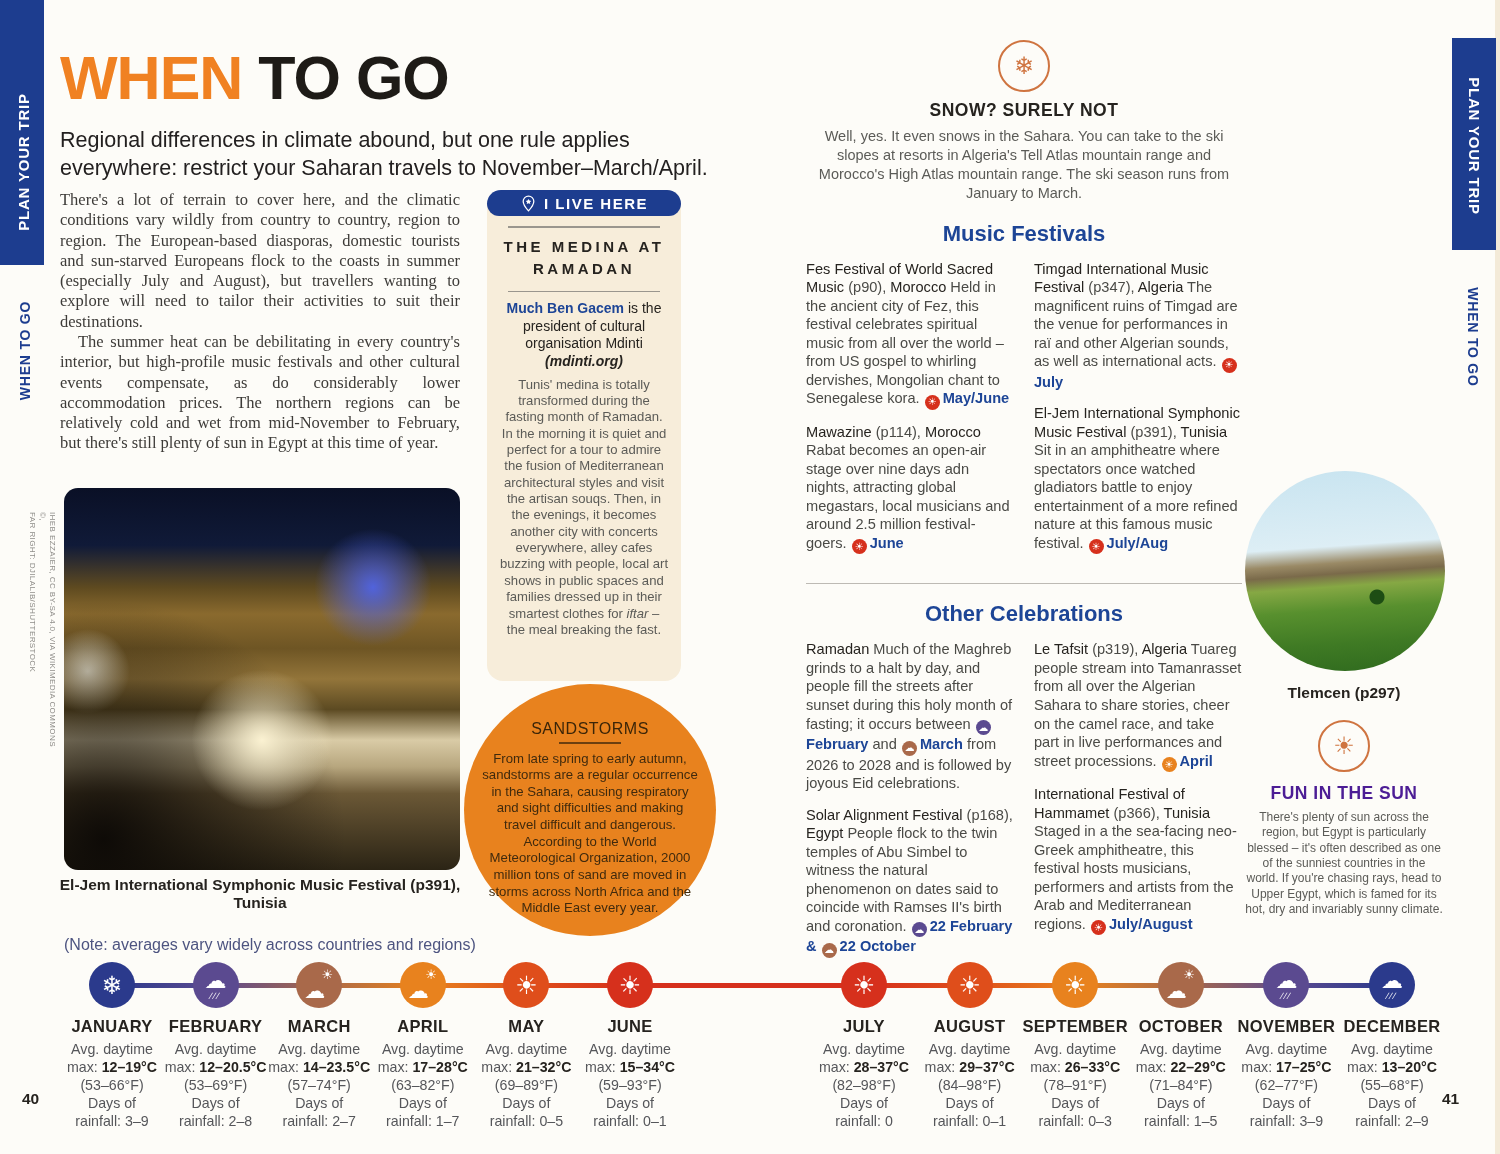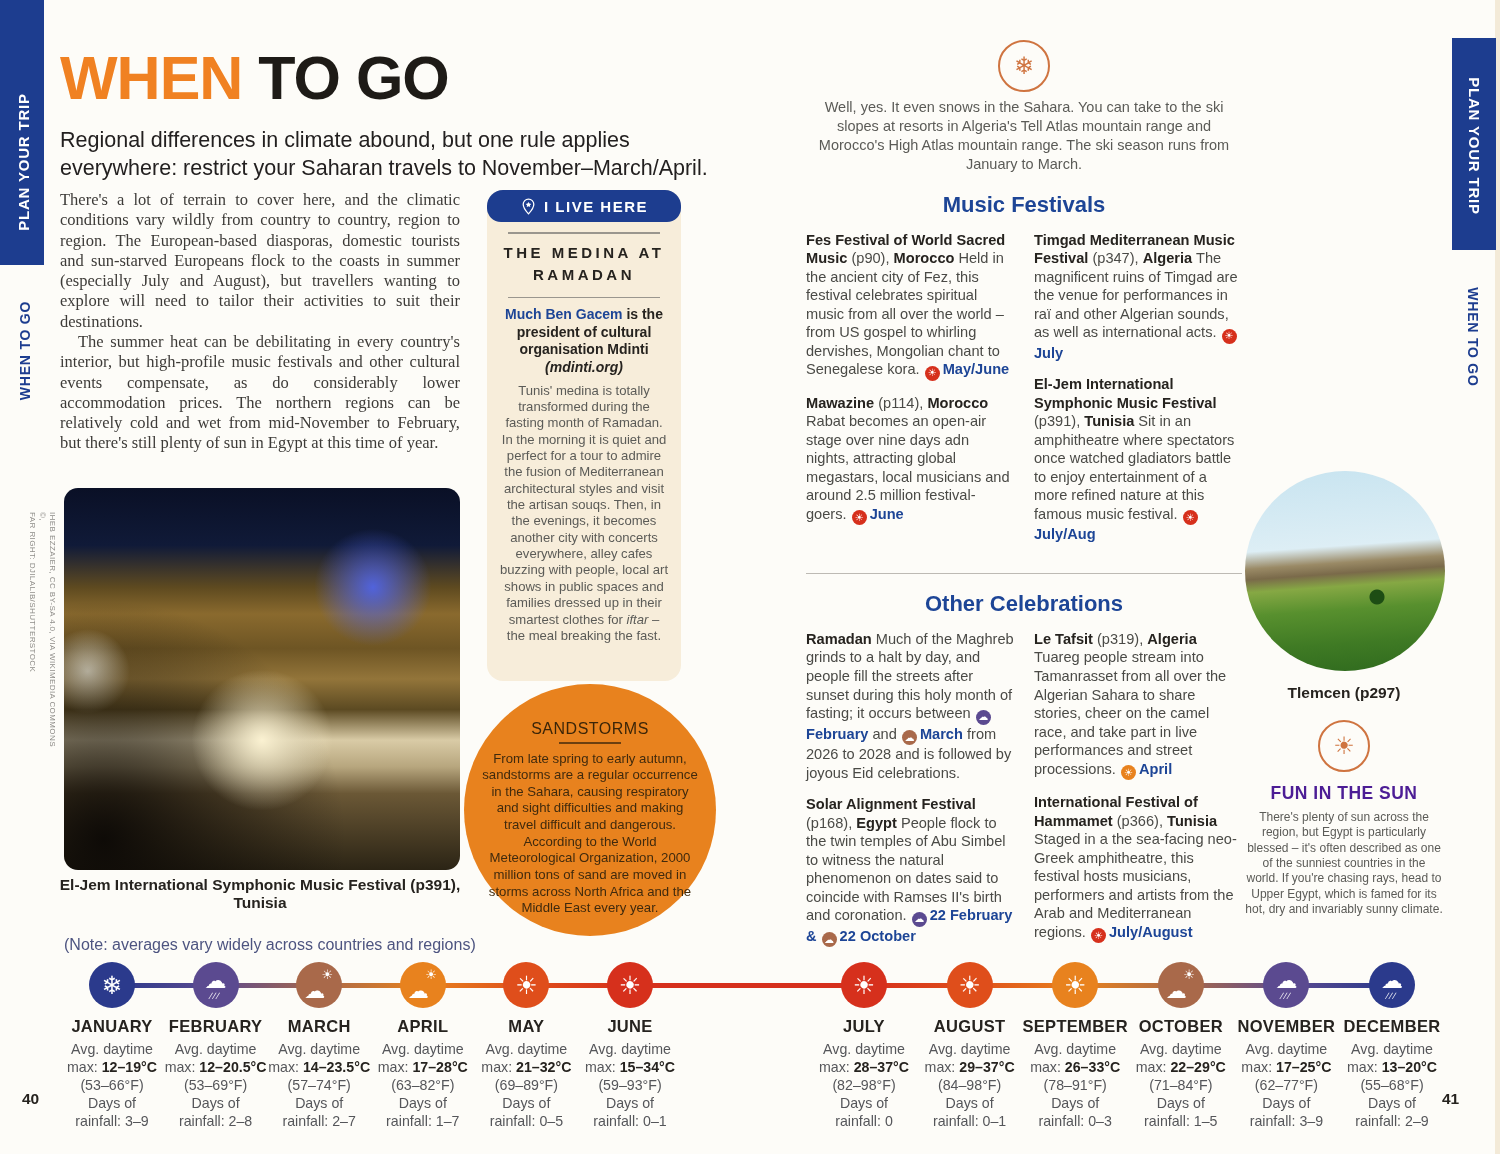--- a/index.html
+++ b/index.html
@@ -29,21 +29,21 @@
       radial-gradient(circle at 6% 48%, rgba(255,250,230,.9) 0%, rgba(255,250,230,0) 10%),
       linear-gradient(180deg,#0a1026 0%,#101a38 15%,#5e4a20 26%,#8a6a2e 33%,#6e5524 42%,#93753a 50%,
         #5c4a22 58%,#d9cba6 66%,#b7a67e 73%,#6b5836 80%,#2b2415 100%);}
   #credit{position:absolute;left:57px;top:512px;width:238px;transform:rotate(90deg);transform-origin:0 0;
           font-size:8px;line-height:1.25;letter-spacing:.4px;color:#8e8c88;}
   #caption{position:absolute;left:40px;top:876px;width:440px;text-align:center;font-weight:bold;font-size:15.5px;color:#26231f;}
   #wheading{position:absolute;left:64px;top:906px;font-size:24px;font-weight:800;color:#1d4596;}
   #wnote{position:absolute;left:64px;top:936px;font-size:16px;color:#4d5480;}
   
   .livebox{position:absolute;background:#f7edda;border-radius:16px;text-align:center;}
-  .livehead{height:32px;background:#1d3d8f;border-radius:16px 16px 14px 14px;display:flex;align-items:center;
+  .livehead{height:26px;background:#1d3d8f;border-radius:16px 16px 14px 14px;display:flex;align-items:center;
             justify-content:center;gap:7px;color:#fff;font-weight:800;font-size:15px;letter-spacing:1.5px;}
   .rule{width:78%;height:1.5px;background:#9a968e;margin:10px auto 8px;}
   .boxtitle{font-weight:800;font-size:15px;letter-spacing:3.5px;color:#26231f;line-height:1.5;}
   .author{font-size:14px;font-weight:bold;line-height:1.26;margin:6px 10px 6px;color:#26231f;}
   .boxbody{font-size:13.1px;line-height:1.25;color:#5b5b57;margin:0 12px;text-align:center;}
   #lbox{left:487px;top:190px;width:194px;height:491px;}
   
   #sand{position:absolute;left:464px;top:684px;width:252px;height:252px;border-radius:50%;background:#e8821e;
         z-index:5;text-align:center;color:#3b2508;}
   #sand .stitle{font-weight:400;font-size:16px;letter-spacing:.5px;margin-top:36px;}
@@ -52,21 +52,21 @@
   
   #midcol{position:absolute;left:806px;top:40px;width:436px;text-align:center;}
   .ringicon{width:48px;height:48px;border:2.5px solid #cf7440;border-radius:50%;display:inline-flex;
             align-items:center;justify-content:center;color:#cf7440;font-size:24px;}
   .capshead{font-weight:800;font-size:17.5px;letter-spacing:.5px;color:#26231f;margin-top:8px;}
   .midp{font-size:14.5px;line-height:1.32;color:#5b5b57;margin:6px auto 0;}
   .bluehead{font-weight:800;font-size:22px;color:#1d4596;margin-top:17px;}
   .cols{display:flex;gap:20px;text-align:left;margin-top:13px;}
   .fcol{width:208px;}
   .entry{font-size:14.6px;line-height:1.27;color:#4a4a46;margin-bottom:13px;}
-  .seg-b{font-weight:bold;color:#26231f;}
+  .seg-b{font-weight:normal;color:#26231f;}
   .seg-m,.seg-bl{font-weight:bold;color:#1d4596;}
   .seg-bi{font-weight:bold;font-style:italic;color:#26231f;}
   .seg-it{font-style:italic;}
   .idot{display:inline-flex;width:15px;height:15px;border-radius:50%;color:#fff;font-size:10px;line-height:1;
         align-items:center;justify-content:center;vertical-align:-2px;margin:0 3px 0 1px;}
   .idot.sun-red{background:#d6301c;} .idot.sun-orange{background:#e8821e;}
   .idot.rain-purple{background:#5b4a90;} .idot.cloud-brown{background:#a9694a;}
   .middiv{width:100%;height:1px;background:#bdbab4;margin-top:16px;}
   
   #rcol{position:absolute;left:1245px;top:45px;width:198px;text-align:center;}
@@ -143,29 +143,30 @@
   <div id="sand">
     <div class="stitle">SANDSTORMS</div>
     <div class="srule"></div>
     <div class="sbody">From late spring to early autumn, sandstorms are a regular occurrence in the Sahara, causing respiratory and sight difficulties and making travel difficult and dangerous. According to the World Meteorological Organization, 2000 million tons of sand are moved in storms across North Africa and the Middle East every year.</div>
   </div>
 
   <div id="wnote">(Note: averages vary widely across countries and regions)</div>
 
   <div id="midcol">
     <span class="ringicon">❄</span>
+    <div class="capshead">SNOW? SURELY NOT</div>
     <div class="midp">Well, yes. It even snows in the Sahara. You can take to the ski slopes at resorts in Algeria's Tell Atlas mountain range and Morocco's High Atlas mountain range. The ski season runs from January to March.</div>
     <div class="bluehead">Music Festivals</div>
     <div class="cols">
       <div class="fcol">
           <div class="entry"><span class="seg-b">Fes Festival of World Sacred Music</span><span class="seg-t"> (p90), </span><span class="seg-b">Morocco</span><span class="seg-t"> Held in the ancient city of Fez, this festival celebrates spiritual music from all over the world – from US gospel to whirling dervishes, Mongolian chant to Senegalese kora. </span><span class="idot sun-red">☀</span><span class="seg-m">May/June</span></div>
           <div class="entry"><span class="seg-b">Mawazine</span><span class="seg-t"> (p114), </span><span class="seg-b">Morocco</span><span class="seg-t"> Rabat becomes an open-air stage over nine days adn nights, attracting global megastars, local musicians and around 2.5 million festival-goers. </span><span class="idot sun-red">☀</span><span class="seg-m">June</span></div>
         </div>
       <div class="fcol">
-          <div class="entry"><span class="seg-b">Timgad Mediterranean Music Festival</span><span class="seg-t"> (p347), </span><span class="seg-b">Algeria</span><span class="seg-t"> The magnificent ruins of Timgad are the venue for performances in raï and other Algerian sounds, as well as international acts. </span><span class="idot sun-red">☀</span><span class="seg-m">July</span></div>
+          <div class="entry"><span class="seg-b">Timgad International Music Festival</span><span class="seg-t"> (p347), </span><span class="seg-b">Algeria</span><span class="seg-t"> The magnificent ruins of Timgad are the venue for performances in raï and other Algerian sounds, as well as international acts. </span><span class="idot sun-red">☀</span><span class="seg-m">July</span></div>
           <div class="entry"><span class="seg-b">El-Jem International Symphonic Music Festival</span><span class="seg-t"> (p391), </span><span class="seg-b">Tunisia</span><span class="seg-t"> Sit in an amphitheatre where spectators once watched gladiators battle to enjoy entertainment of a more refined nature at this famous music festival. </span><span class="idot sun-red">☀</span><span class="seg-m">July/Aug</span></div>
         </div>
     </div>
     <div class="middiv"></div>
     <div class="bluehead">Other Celebrations</div>
     <div class="cols">
       <div class="fcol">
           <div class="entry"><span class="seg-b">Ramadan</span><span class="seg-t"> Much of the Maghreb grinds to a halt by day, and people fill the streets after sunset during this holy month of fasting; it occurs between </span><span class="idot rain-purple">☁</span><span class="seg-m">February</span><span class="seg-t"> and </span><span class="idot cloud-brown">☁</span><span class="seg-m">March</span><span class="seg-t"> from 2026 to 2028 and is followed by joyous Eid celebrations.</span></div>
           <div class="entry"><span class="seg-b">Solar Alignment Festival</span><span class="seg-t"> (p168), </span><span class="seg-b">Egypt</span><span class="seg-t"> People flock to the twin temples of Abu Simbel to witness the natural phenomenon on dates said to coincide with Ramses II's birth and coronation. </span><span class="idot rain-purple">☁</span><span class="seg-m">22 February &amp;</span><span class="seg-t"> </span><span class="idot cloud-brown">☁</span><span class="seg-m">22 October</span></div>
         </div>

